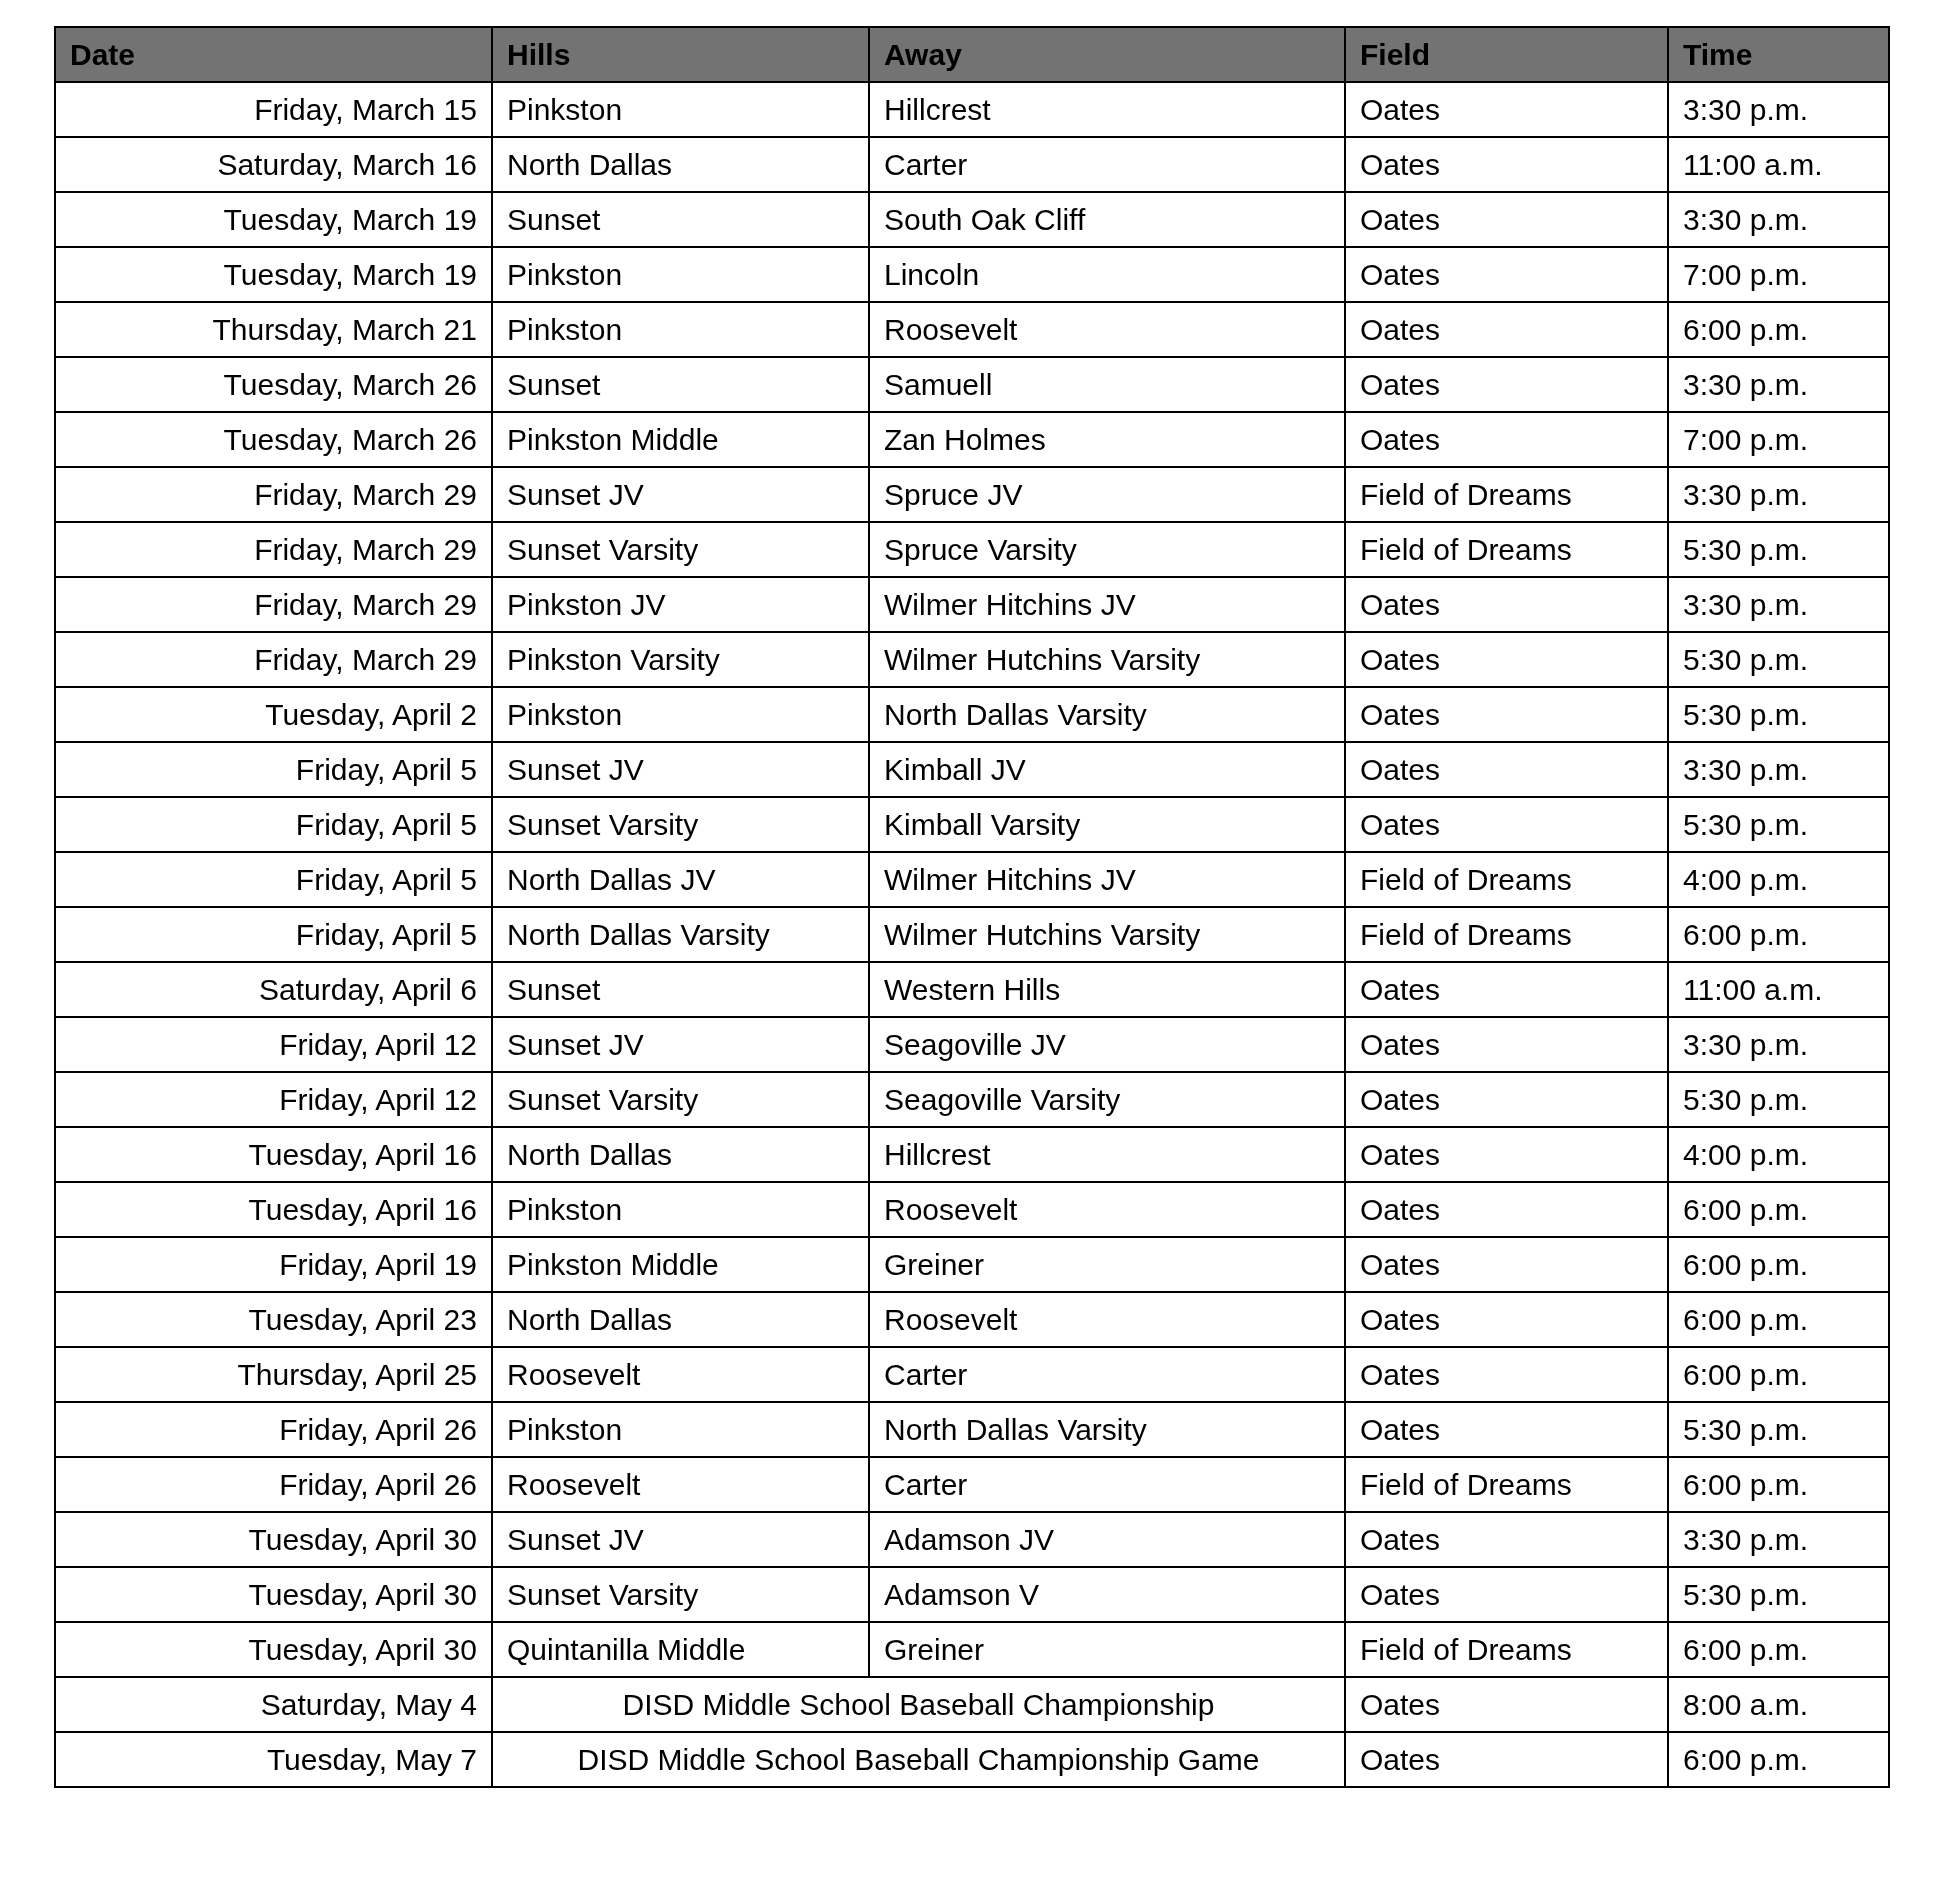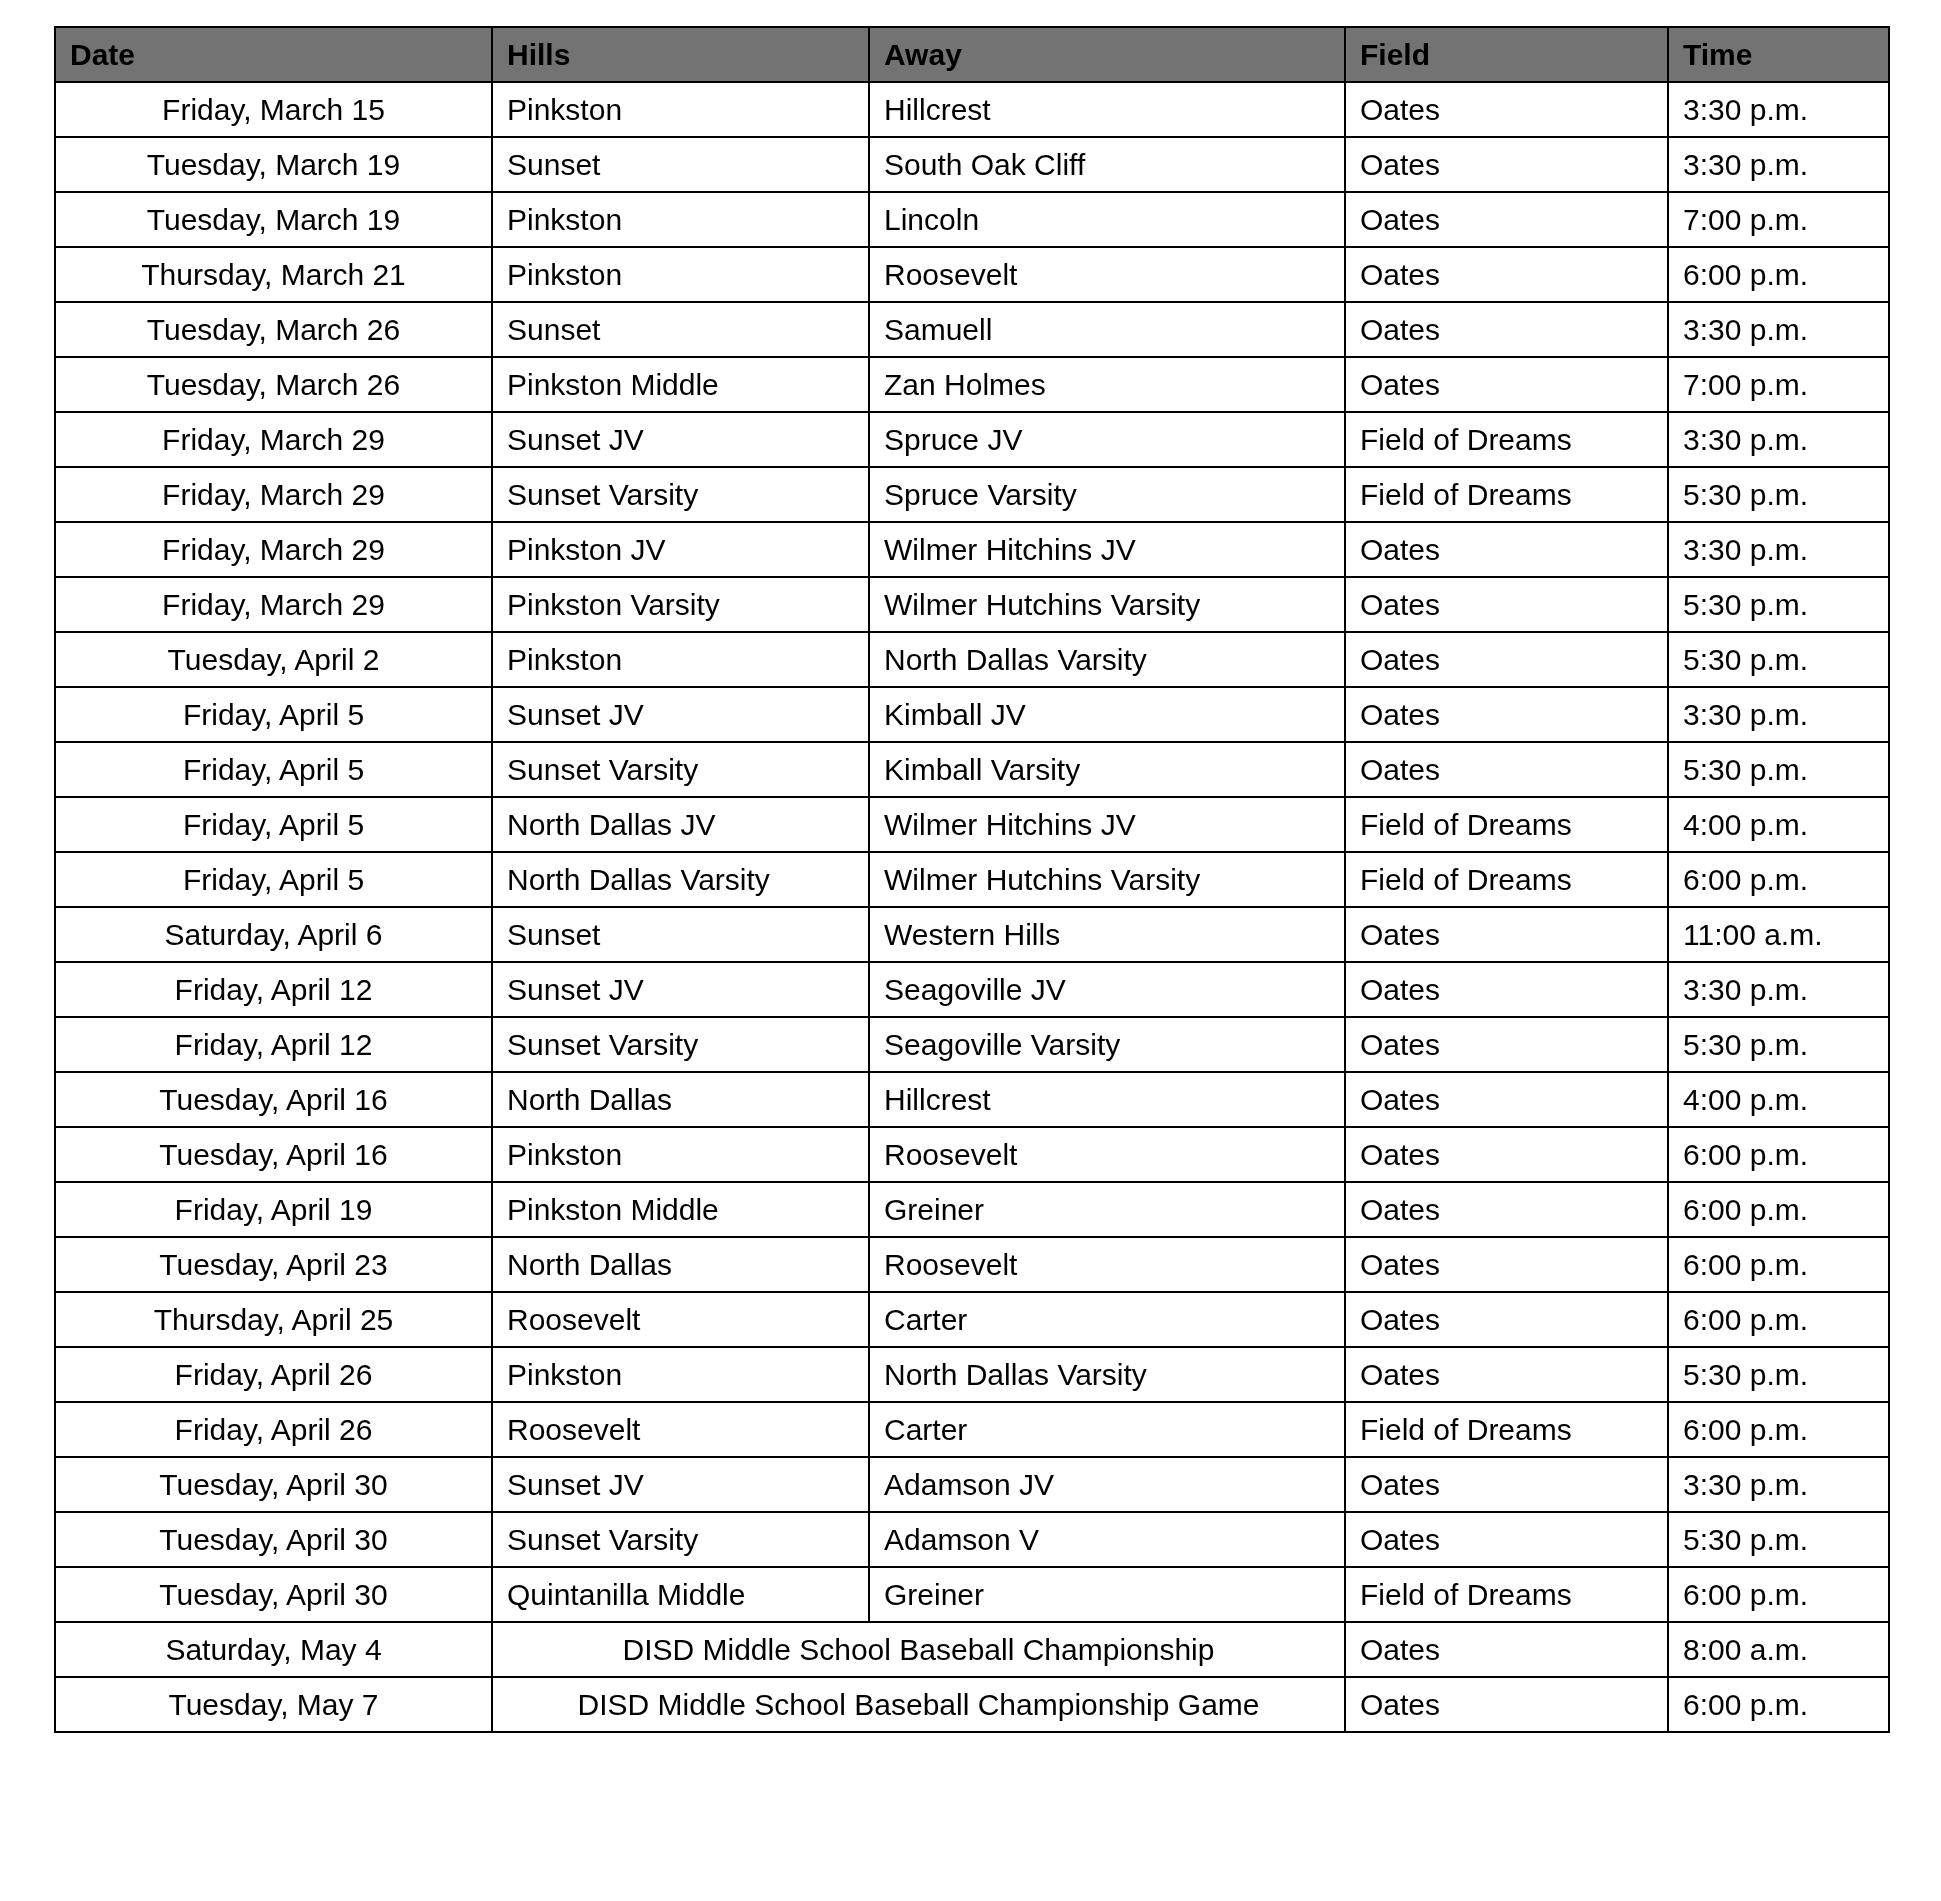--- a/index.html
+++ b/index.html
@@ -36,21 +36,21 @@
     font-size: 35px;
     text-align: center;
     height: 58px;
   }
   th.head-cell {
     background: #737373;
     font-weight: bold;
     font-size: 32px;
     text-align: left;
   }
-  td.col-date { text-align: center; }
+  td.col-date { text-align: right; }
   td.col-home, td.col-away, td.col-field, td.col-time { text-align: left; }
   td.col-event { text-align: center; border-radius: 6px; }
   col.c-date  { width: 437px; }
   col.c-home  { width: 377px; }
   col.c-away  { width: 476px; }
   col.c-field { width: 323px; }
   col.c-time  { width: 221px; }
 </style>
 </head>
 <body>
@@ -75,20 +75,27 @@
     </thead>
     <tbody>
         <tr>
           <td class="col-date">Friday, March 15</td>
           <td class="col-home">Pinkston</td>
           <td class="col-away">Hillcrest</td>
           <td class="col-field">Oates</td>
           <td class="col-time">3:30 p.m.</td>
         </tr>
         <tr>
+          <td class="col-date">Saturday, March 16</td>
+          <td class="col-home">North Dallas</td>
+          <td class="col-away">Carter</td>
+          <td class="col-field">Oates</td>
+          <td class="col-time">11:00 a.m.</td>
+        </tr>
+        <tr>
           <td class="col-date">Tuesday, March 19</td>
           <td class="col-home">Sunset</td>
           <td class="col-away">South Oak Cliff</td>
           <td class="col-field">Oates</td>
           <td class="col-time">3:30 p.m.</td>
         </tr>
         <tr>
           <td class="col-date">Tuesday, March 19</td>
           <td class="col-home">Pinkston</td>
           <td class="col-away">Lincoln</td>

